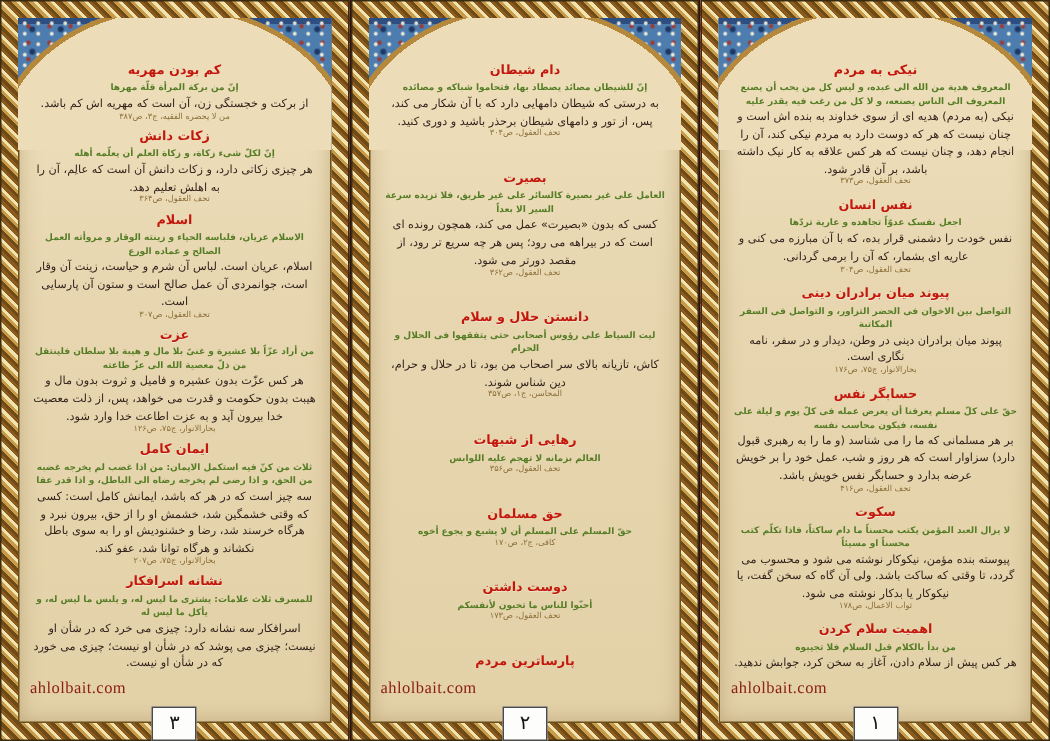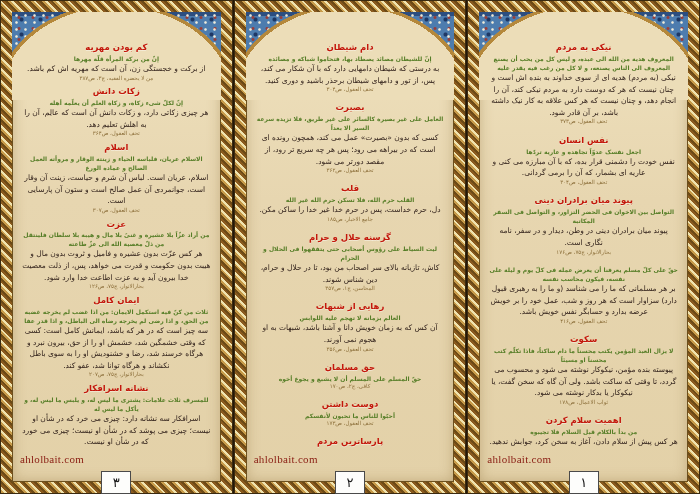--- a/index.html
+++ b/index.html
@@ -138,35 +138,28 @@
             <div class="sec-body">به درستی که شیطان دامهایی دارد که با آن شکار می کند، پس، از تور و دامهای شیطان برحذر باشید و دوری کنید.</div>
             <div class="sec-source">تحف العقول، ص۳۰۴</div>
           </div>
           <div class="section">
             <div class="sec-title">بصیرت</div>
             <div class="sec-arabic">العامل علی غیر بصیرة کالسائر علی غیر طریق، فلا تزیده سرعة السیر الا بعداً</div>
             <div class="sec-body">کسی که بدون «بصیرت» عمل می کند، همچون رونده ای است که در بیراهه می رود؛ پس هر چه سریع تر رود، از مقصد دورتر می شود.</div>
             <div class="sec-source">تحف العقول، ص۳۶۲</div>
           </div>
           <div class="section">
-            <div class="sec-title">قلب</div>
-            <div class="sec-arabic">القلب حرم الله، فلا تسکن حرم الله غیر الله</div>
-            <div class="sec-body">دل، حرم خداست، پس در حرم خدا غیر خدا را ساکن مکن.</div>
-            <div class="sec-source">جامع الاخبار، ص۱۸۵</div>
-          </div>
-          <div class="section">
-            <div class="sec-title">گرسنه حلال و حرام</div>
+            <div class="sec-title">دانستن حلال و سلام</div>
             <div class="sec-arabic">لیت السیاط علی رؤوس أصحابی حتی یتفقهوا فی الحلال و الحرام</div>
             <div class="sec-body">کاش، تازیانه بالای سر اصحاب من بود، تا در حلال و حرام، دین شناس شوند.</div>
             <div class="sec-source">المحاسن، ج۱، ص۳۵۷</div>
           </div>
           <div class="section">
             <div class="sec-title">رهایی از شبهات</div>
             <div class="sec-arabic">العالم بزمانه لا تهجم علیه اللوابس</div>
-            <div class="sec-body">آن کس که به زمان خویش دانا و آشنا باشد، شبهات به او هجوم نمی آورند.</div>
             <div class="sec-source">تحف العقول، ص۳۵۶</div>
           </div>
           <div class="section">
             <div class="sec-title">حق مسلمان</div>
             <div class="sec-arabic">حقّ المسلم علی المسلم أن لا یشبع و یجوع أخوه</div>
             <div class="sec-source">کافی، ج۲، ص۱۷۰</div>
           </div>
           <div class="section">
             <div class="sec-title">دوست داشتن</div>
             <div class="sec-arabic">أحبّوا للناس ما تحبون لأنفسکم</div>
@@ -198,20 +191,21 @@
             <div class="sec-body">نفس خودت را دشمنی قرار بده، که با آن مبارزه می کنی و عاریه ای بشمار، که آن را برمی گردانی.</div>
             <div class="sec-source">تحف العقول، ص۳۰۴</div>
           </div>
           <div class="section">
             <div class="sec-title">پیوند میان برادران دینی</div>
             <div class="sec-arabic">التواصل بین الاخوان فی الحضر التزاور، و التواصل فی السفر المکاتبة</div>
             <div class="sec-body">پیوند میان برادران دینی در وطن، دیدار و در سفر، نامه نگاری است.</div>
             <div class="sec-source">بحارالانوار، ج۷۵، ص۱۷۶</div>
           </div>
           <div class="section">
+            <div class="sec-title">حسابگر نفس</div>
             <div class="sec-arabic">حقّ علی کلّ مسلم یعرفنا أن یعرض عمله فی کلّ یوم و لیلة علی نفسه، فیکون محاسب نفسه</div>
             <div class="sec-body">بر هر مسلمانی که ما را می شناسد (و ما را به رهبری قبول دارد) سزاوار است که هر روز و شب، عمل خود را بر خویش عرضه بدارد و حسابگر نفس خویش باشد.</div>
             <div class="sec-source">تحف العقول، ص۴۱۶</div>
           </div>
           <div class="section">
             <div class="sec-title">سکوت</div>
             <div class="sec-arabic">لا یزال العبد المؤمن یکتب محسناً ما دام ساکتاً، فاذا تکلّم کتب محسناً او مسیئاً</div>
             <div class="sec-body">پیوسته بنده مؤمن، نیکوکار نوشته می شود و محسوب می گردد، تا وقتی که ساکت باشد. ولی آن گاه که سخن گفت، یا نیکوکار یا بدکار نوشته می شود.</div>
             <div class="sec-source">ثواب الاعمال، ص۱۷۸</div>
           </div>

